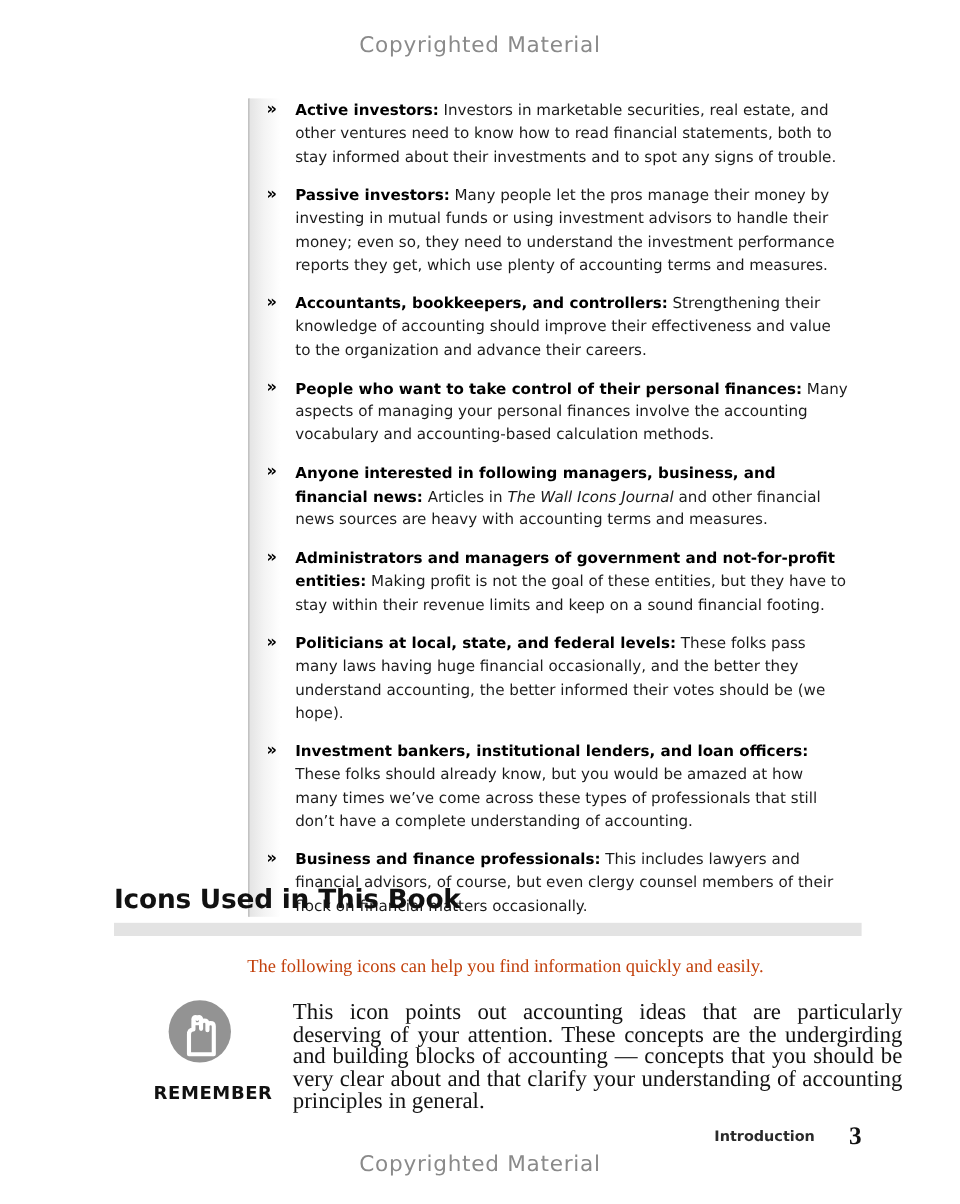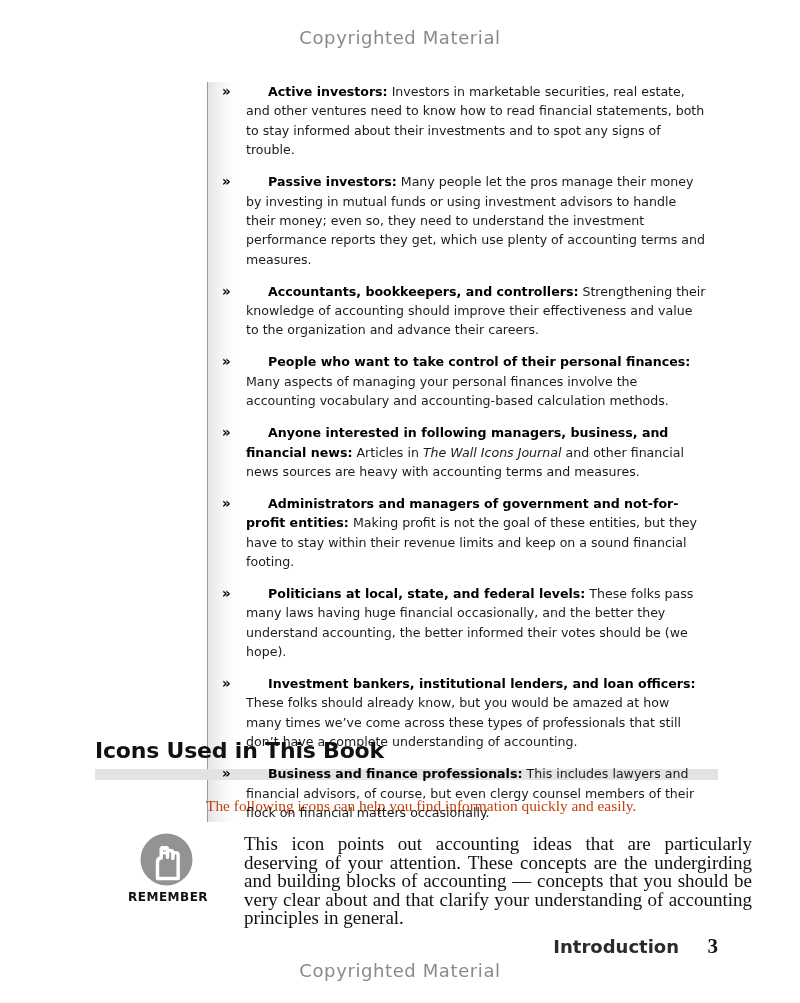--- a/index.html
+++ b/index.html
@@ -82,21 +82,20 @@
     font-weight: bold;
     font-size: 13.5px;
     line-height: 19.4px;
     color: #000000;
     letter-spacing: -1px;
   }
 
   .bullet-term {
     font-weight: bold;
     color: #000000;
-    margin-left: 22px;
   }
   .bullet-italic { font-style: italic; }
 
   
   .section-heading-wrap {
     position: absolute;
     left: 95px;
     top: 733px;
     width: 623px;
   }
@@ -148,24 +147,24 @@
     text-align: center;
   }
   .remember-icon {
     width: 53px;
     height: 53px;
     margin: 0 auto;
     display: block;
   }
   .icon-caption {
     display: block;
-    margin-top: 4px;
-    font-family: "DejaVu Sans", sans-serif;
-    font-weight: bold;
-    font-size: 12px;
+    margin-top: 16px;
+    font-family: "DejaVu Sans", sans-serif;
+    font-weight: bold;
+    font-size: 15px;
     letter-spacing: 0.5px;
     color: #111111;
   }
   .icon-paragraph {
     position: absolute;
     left: 78px;
     top: 2px;
     width: 508px;
     font-family: "Liberation Serif", serif;
     font-size: 19px;
@@ -179,21 +178,21 @@
   .footer {
     position: absolute;
     left: 0;
     top: 934px;
     width: 718px;
     text-align: right;
   }
   .footer-label {
     font-family: "DejaVu Sans", sans-serif;
     font-weight: bold;
-    font-size: 18px;
+    font-size: 12px;
     color: #2b2b2b;
     vertical-align: middle;
   }
   .footer-page {
     display: inline-block;
     margin-left: 24px;
     font-family: "Liberation Serif", serif;
     font-weight: bold;
     font-size: 21px;
     color: #111111;

